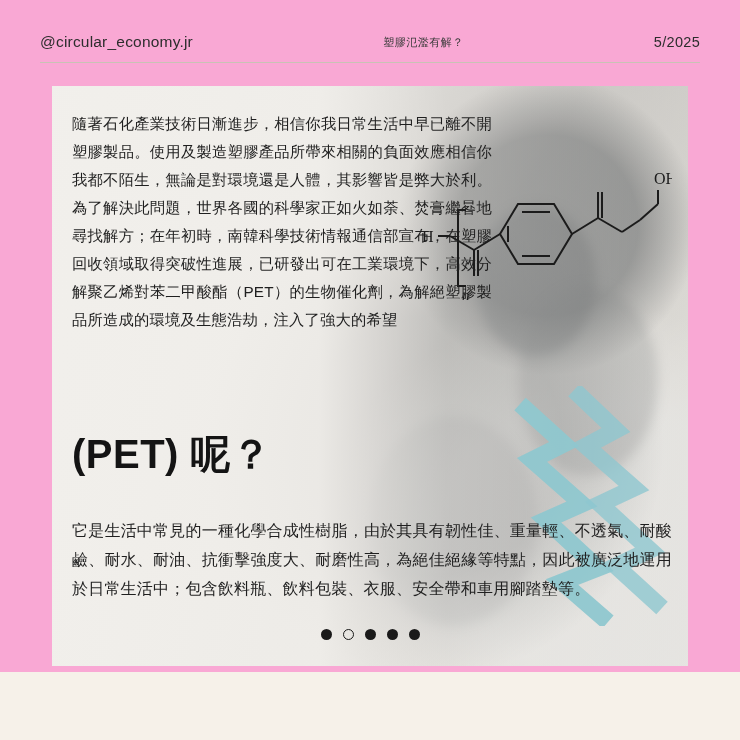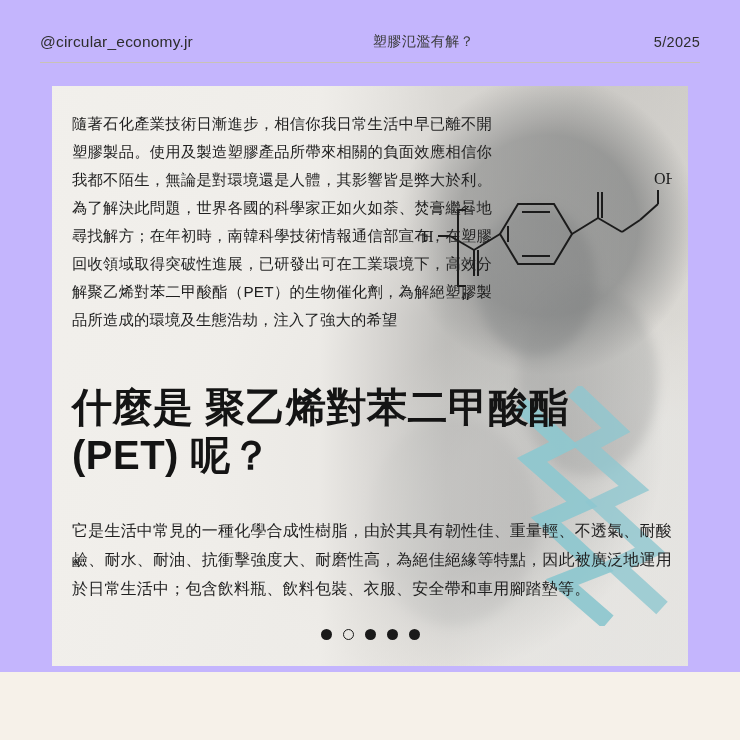--- a/index.html
+++ b/index.html
@@ -5,41 +5,41 @@
   * { box-sizing: border-box; }
   html, body {
     margin: 0; padding: 0;
     width: 740px; height: 740px;
     background: #f6f1e9;
     font-family: "Liberation Sans", sans-serif;
   }
   #page {
     position: relative;
     width: 740px; height: 672px;
-    background: #c4b5fd;
+    background: #f9a8d4;
     overflow: hidden;
   }
 
   
   .header {
     position: absolute;
     top: 30px; left: 40px; right: 40px;
     height: 24px;
     display: flex;
     align-items: center;
     justify-content: space-between;
     color: #2b2b2b;
   }
   .header .handle {
     font-size: 15.5px;
     letter-spacing: .2px;
     color: #2d2d2d;
   }
   .header .center {
-    font-size: 14px;
+    font-size: 11px;
     color: #3a3a3a;
     letter-spacing: .5px;
   }
   .header .date {
     font-size: 14.5px;
     color: #2d2d2d;
     letter-spacing: .3px;
   }
   .header-rule {
     position: absolute;
@@ -208,21 +208,21 @@
         <path d="M214,88 L222,88 L222,128 L214,128" opacity="0"></path>
       </g>
       <text x="232" y="20" font-family="'Liberation Serif', serif" font-size="16" fill="#1b1b1b">OH</text>
       <text x="0" y="78" font-family="'Liberation Serif', serif" font-size="16" fill="#1b1b1b">H</text>
       <text x="40" y="136" font-family="'Liberation Serif', serif" font-size="15" font-style="italic" fill="#1b1b1b">n</text>
     </svg>
 
     <div class="para-top">隨著石化產業技術日漸進步，相信你我日常生活中早已離不開塑膠製品。使用及製造塑膠產品所帶來相關的負面效應相信你我都不陌生，無論是對環境還是人體，其影響皆是弊大於利。為了解決此問題，世界各國的科學家正如火如荼、焚膏繼晷地尋找解方；在年初時，南韓科學技術情報通信部宣布，在塑膠回收領域取得突破性進展，已研發出可在工業環境下，高效分解聚乙烯對苯二甲酸酯（PET）的生物催化劑，為解絕塑膠製品所造成的環境及生態浩劫，注入了強大的希望</div>
 
     <div class="headline">
-      <span class="big">什麼是 聚乙烯對苯二甲酸酯</span><br>
+      <br>
       <span class="big">(PET) 呢？</span>
     </div>
 
     <div class="para-bottom">它是生活中常見的一種化學合成性樹脂，由於其具有韌性佳、重量輕、不透氣、耐酸鹼、耐水、耐油、抗衝擊強度大、耐磨性高，為絕佳絕緣等特點，因此被廣泛地運用於日常生活中；包含飲料瓶、飲料包裝、衣服、安全帶和車用腳踏墊等。</div>
   </div>
 
   <div class="dots">
     <span class="dot"></span>
     <span class="dot hollow"></span>
     <span class="dot"></span>

